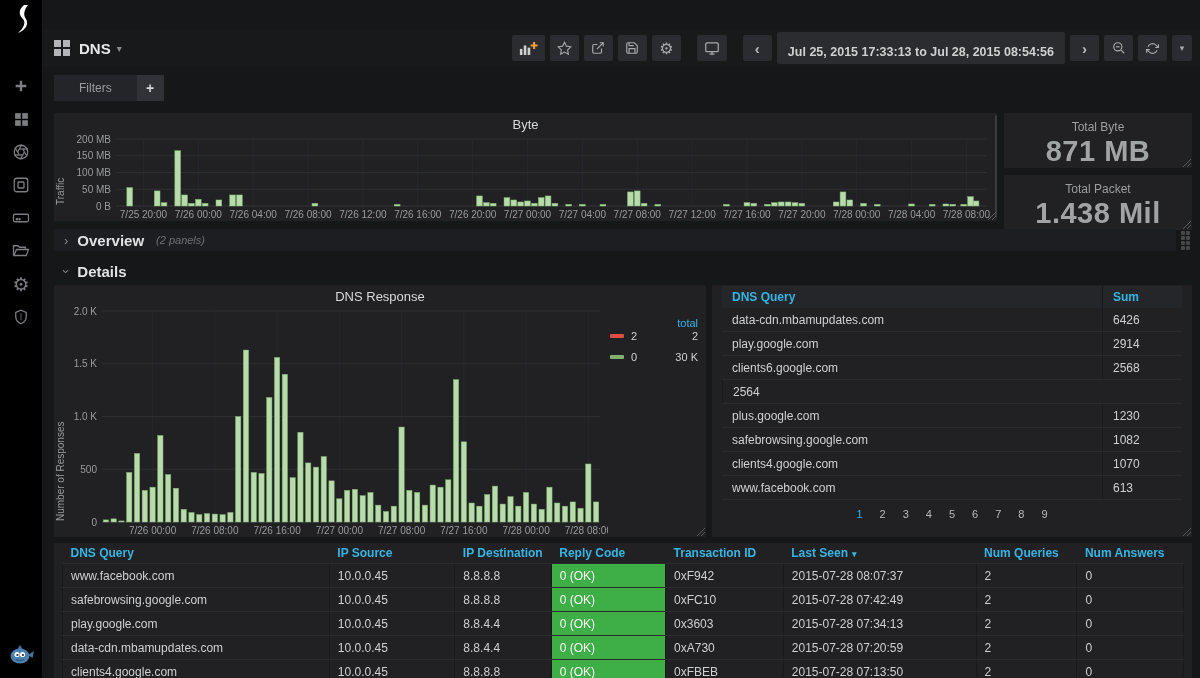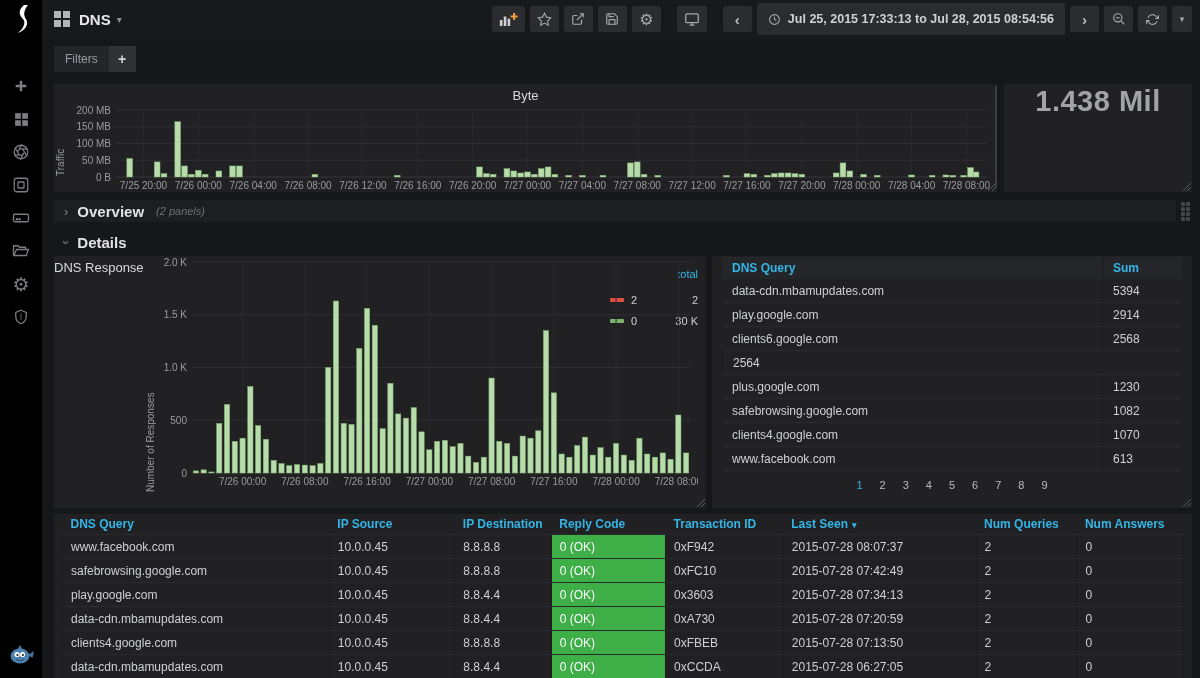--- a/index.html
+++ b/index.html
@@ -15,41 +15,41 @@
   .sicon { width:20px; height:20px; display:flex; align-items:center; justify-content:center;
     color:#7c7d81; cursor:pointer; }
   .sicon svg { stroke:#7c7d81; fill:none; stroke-width:1.7; }
   .sicon.filled svg { fill:#7c7d81; stroke:none; }
   .gear-glyph { font-size:19px; line-height:1; color:#7c7d81; }
   .avatar { position:absolute; bottom:8px; left:8px; cursor:pointer; }
 
   
   .main { flex:1; display:flex; flex-direction:column; min-width:0; }
   .topnav { height:38px; flex-shrink:0; display:flex; align-items:center;
-    background:#18191b; padding:0 8px 0 12px; }
+    background:#18191b; padding:0 8px 0 12px;margin-top:29px; }
   .dash-grid { display:grid; grid-template-columns:7px 7px; grid-template-rows:7px 7px;
     gap:2px; margin-right:9px; cursor:pointer; }
   .dash-grid i { background:#b4b5b8; display:block; }
   .dash-title { font-size:15px; font-weight:bold; color:#e8e8ea; cursor:pointer; }
   .dash-caret { color:#8b8c90; font-size:10px; margin-left:6px; cursor:pointer; }
   .nav-right { margin-left:auto; display:flex; align-items:center; }
   .navbtn { height:26px; min-width:29px; padding:0 7px; margin-left:5px; background:#2b2c2f;
     border-radius:2px; display:inline-flex; align-items:center; justify-content:center;
     color:#a7a8ac; font-size:14px; cursor:pointer; }
   .navbtn svg { stroke:#a7a8ac; fill:none; stroke-width:2; }
   .navbtn.gap { margin-left:16px; }
-  .timebtn { font-size:12.5px; font-weight:bold; color:#cfd0d2; gap:7px; padding:16px 11px; }
+  .timebtn { font-size:12.5px; font-weight:bold; color:#cfd0d2; gap:7px; padding:16px 11px;flex-direction:column; }
   .chev-txt { font-size:15px; font-weight:bold; color:#b9babc; }
   .caretbtn { min-width:20px; padding:0 4px; font-size:9px; }
 
   
   .submenu { height:42px; flex-shrink:0; display:flex; align-items:center;
     padding:0 8px 0 12px; background:#161719; }
   .filters-chip { display:flex; cursor:pointer; }
-  .filters-label { background:#242529; color:#9b9ca0; font-size:12px; padding:6px 11px; }
+  .filters-label { background:#242529; color:#9b9ca0; font-size:12px; padding:6px 25px; }
   .filters-add { background:#313236; color:#d4d5d7; width:27px; display:flex;
     align-items:center; justify-content:center; font-size:14px; font-weight:bold; }
   .sub-right { margin-left:auto; display:flex; }
   .subbtn { background:#242529; color:#c3c4c6; font-size:11.5px; padding:6px 10px;
     margin-left:6px; display:flex; align-items:center; gap:6px; cursor:pointer; border-radius:1px; }
   .subbtn svg { stroke:#c3c4c6; fill:none; stroke-width:1.8; }
 
   
   .content { flex:1; padding:4px 8px 0 12px; }
   .panel { background:#212124; position:relative; }
@@ -81,25 +81,25 @@
   .row-title { font-size:15px; font-weight:bold; color:#e2e2e4; }
   .panels-note { font-style:italic; color:#6f7075; font-size:11px; margin-left:12px; }
   .drag-dots { position:absolute; right:-14px; top:2px; display:grid;
     grid-template-columns:4px 4px; grid-template-rows:repeat(4,4px); gap:1px; cursor:grab; }
   .drag-dots i { background:#45464a; display:block; border-radius:1px; }
 
   .row-label { height:28px; margin-top:6px; display:flex; align-items:center;
     padding:0 10px; cursor:pointer; }
 
   .details-row { display:flex; gap:6px; height:252px; }
-  .dns-panel { width:652px; flex-shrink:0; display:flex; flex-direction:row; }
+  .dns-panel { width:652px; flex-shrink:0; display:flex; flex-direction:column; }
   .dns-body { flex:1; display:flex; position:relative; }
   .dns-chart-wrap { flex:1; position:relative; }
   .legend { width:96px; flex-shrink:0; padding:12px 6px 0 0; font-size:11px; }
-  .legend-header { text-align:right; color:#33b5e5; margin-bottom:14px; padding-right:2px; cursor:pointer; }
+  .legend-header { text-align:right; color:#33b5e5; margin-bottom:1px; padding-right:2px; cursor:pointer; }
   .legend-row { display:flex; align-items:center; margin-bottom:9px; cursor:pointer; }
   .legend-dash { width:14px; height:4px; border-radius:1px; margin-right:7px; }
   .legend-name { color:#d0d0d2; flex:1; }
   .legend-val { color:#d0d0d2; text-align:right; padding-right:2px; }
 
   .popular-panel { flex:1; display:flex; flex-direction:column; }
   .ptable { margin:1px 10px 0; }
   .pt-head { display:grid; grid-template-columns:1fr 80px; background:#242629; }
   .pt-head span { color:#33b5e5; font-size:12px; font-weight:bold; padding:4px 10px; cursor:pointer; }
   .pt-row { display:grid; grid-template-columns:1fr 80px; border-bottom:1px solid #2a2b2f; }
@@ -391,20 +391,26 @@
                   <rect x="894.80" y="71.33" width="5.76" height="1.68" fill="#b7dbab" stroke="#7eb26d" stroke-width="0.5"></rect>
                   <rect x="901.66" y="63.62" width="5.76" height="9.38" fill="#b7dbab" stroke="#7eb26d" stroke-width="0.5"></rect>
                   <rect x="907.15" y="67.97" width="5.76" height="5.02" fill="#b7dbab" stroke="#7eb26d" stroke-width="0.5"></rect>
                 </svg></div>
           </div>
           <div class="vscroll"></div>
           <div class="resize-handle"></div>
         </section>
         <div class="stats-col">
           <section class="panel stat-panel">
+            <div class="stat-title">Total Byte</div>
+            <div class="stat-value">871 MB</div>
+            <div class="resize-handle"></div>
+          </section>
+          <section class="panel stat-panel">
+            <div class="stat-title">Total Packet</div>
             <div class="stat-value">1.438 Mil</div>
             <div class="resize-handle"></div>
           </section>
         </div>
       </div>
 
       <div class="row-collapsed">
         <span class="chev">›</span>
         <span class="row-title">Overview</span>
         <span class="panels-note">(2 panels)</span>
@@ -543,21 +549,21 @@
         </section>
 
         <section class="panel popular-panel">
           <div class="ptable" id="popular-table">
               <div class="pt-head">
                 <span>DNS Query</span>
                 <span>Sum</span>
               </div>
               <div class="pt-row">
                 <span>data-cdn.mbamupdates.com</span>
-                <span>5394</span>
+                <span>6426</span>
               </div>
               <div class="pt-row">
                 <span>play.google.com</span>
                 <span>2914</span>
               </div>
               <div class="pt-row">
                 <span>clients6.google.com</span>
                 <span>2568</span>
               </div>
               <div class="pt-row">

